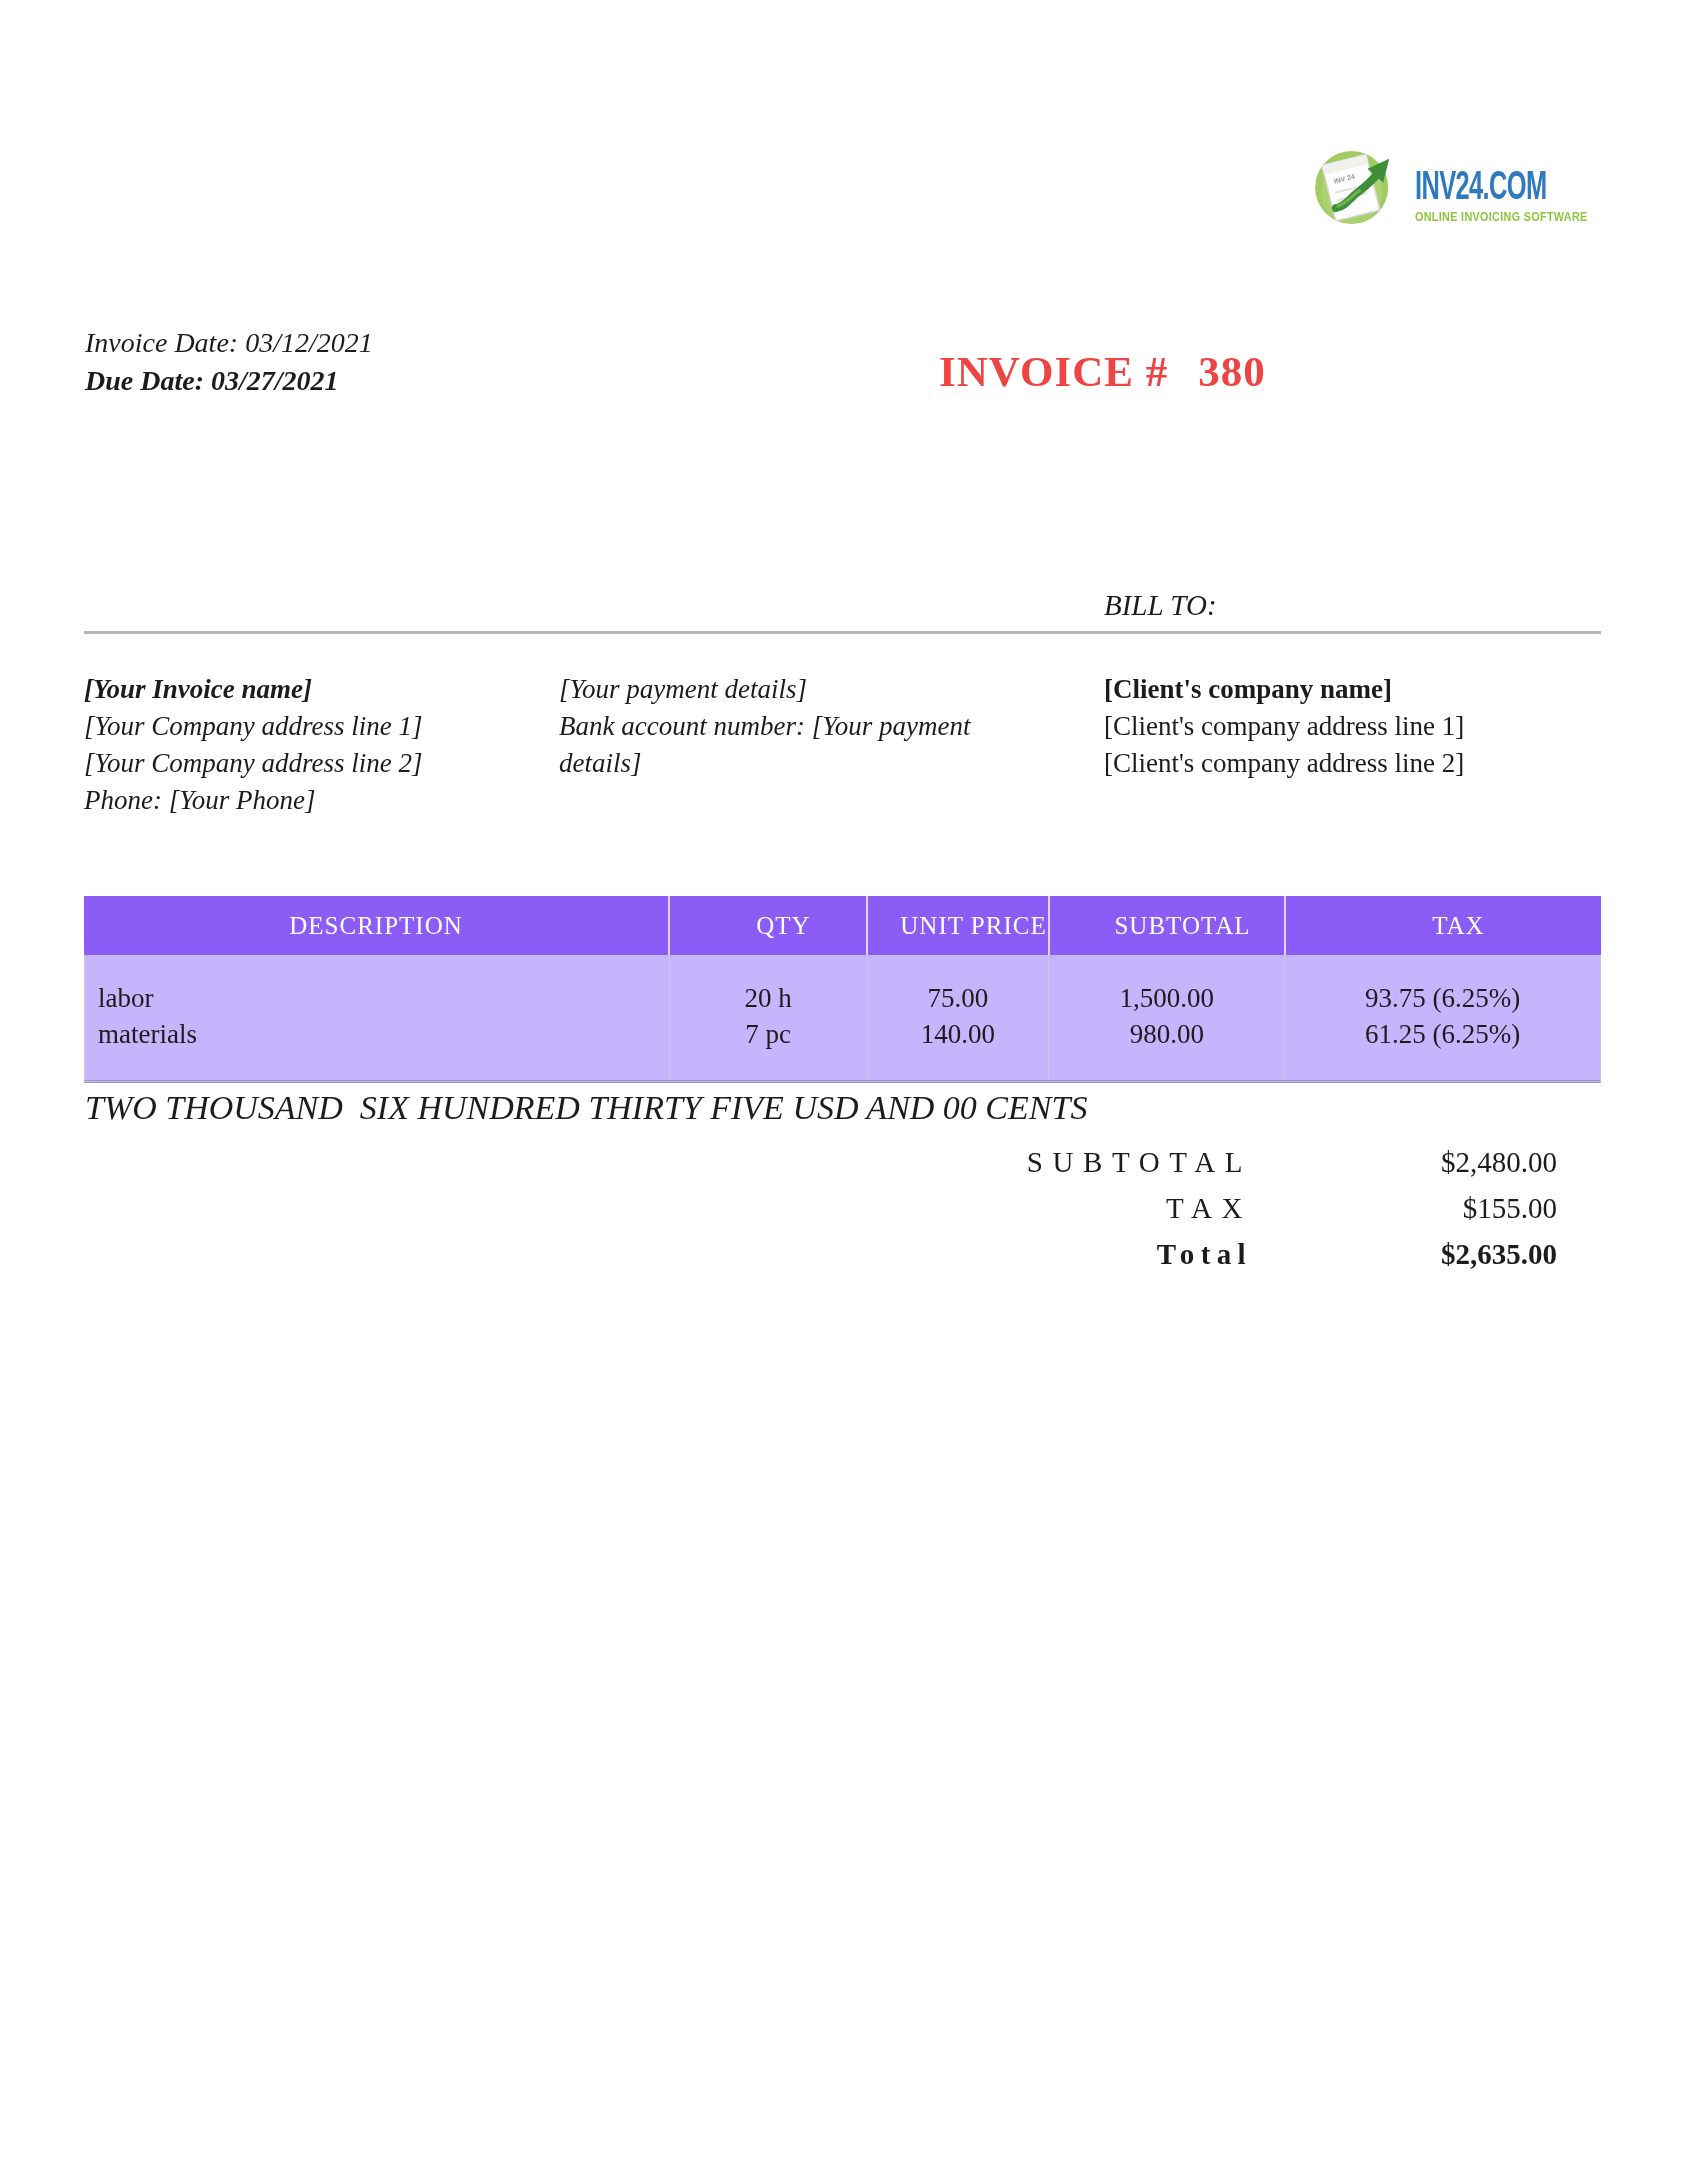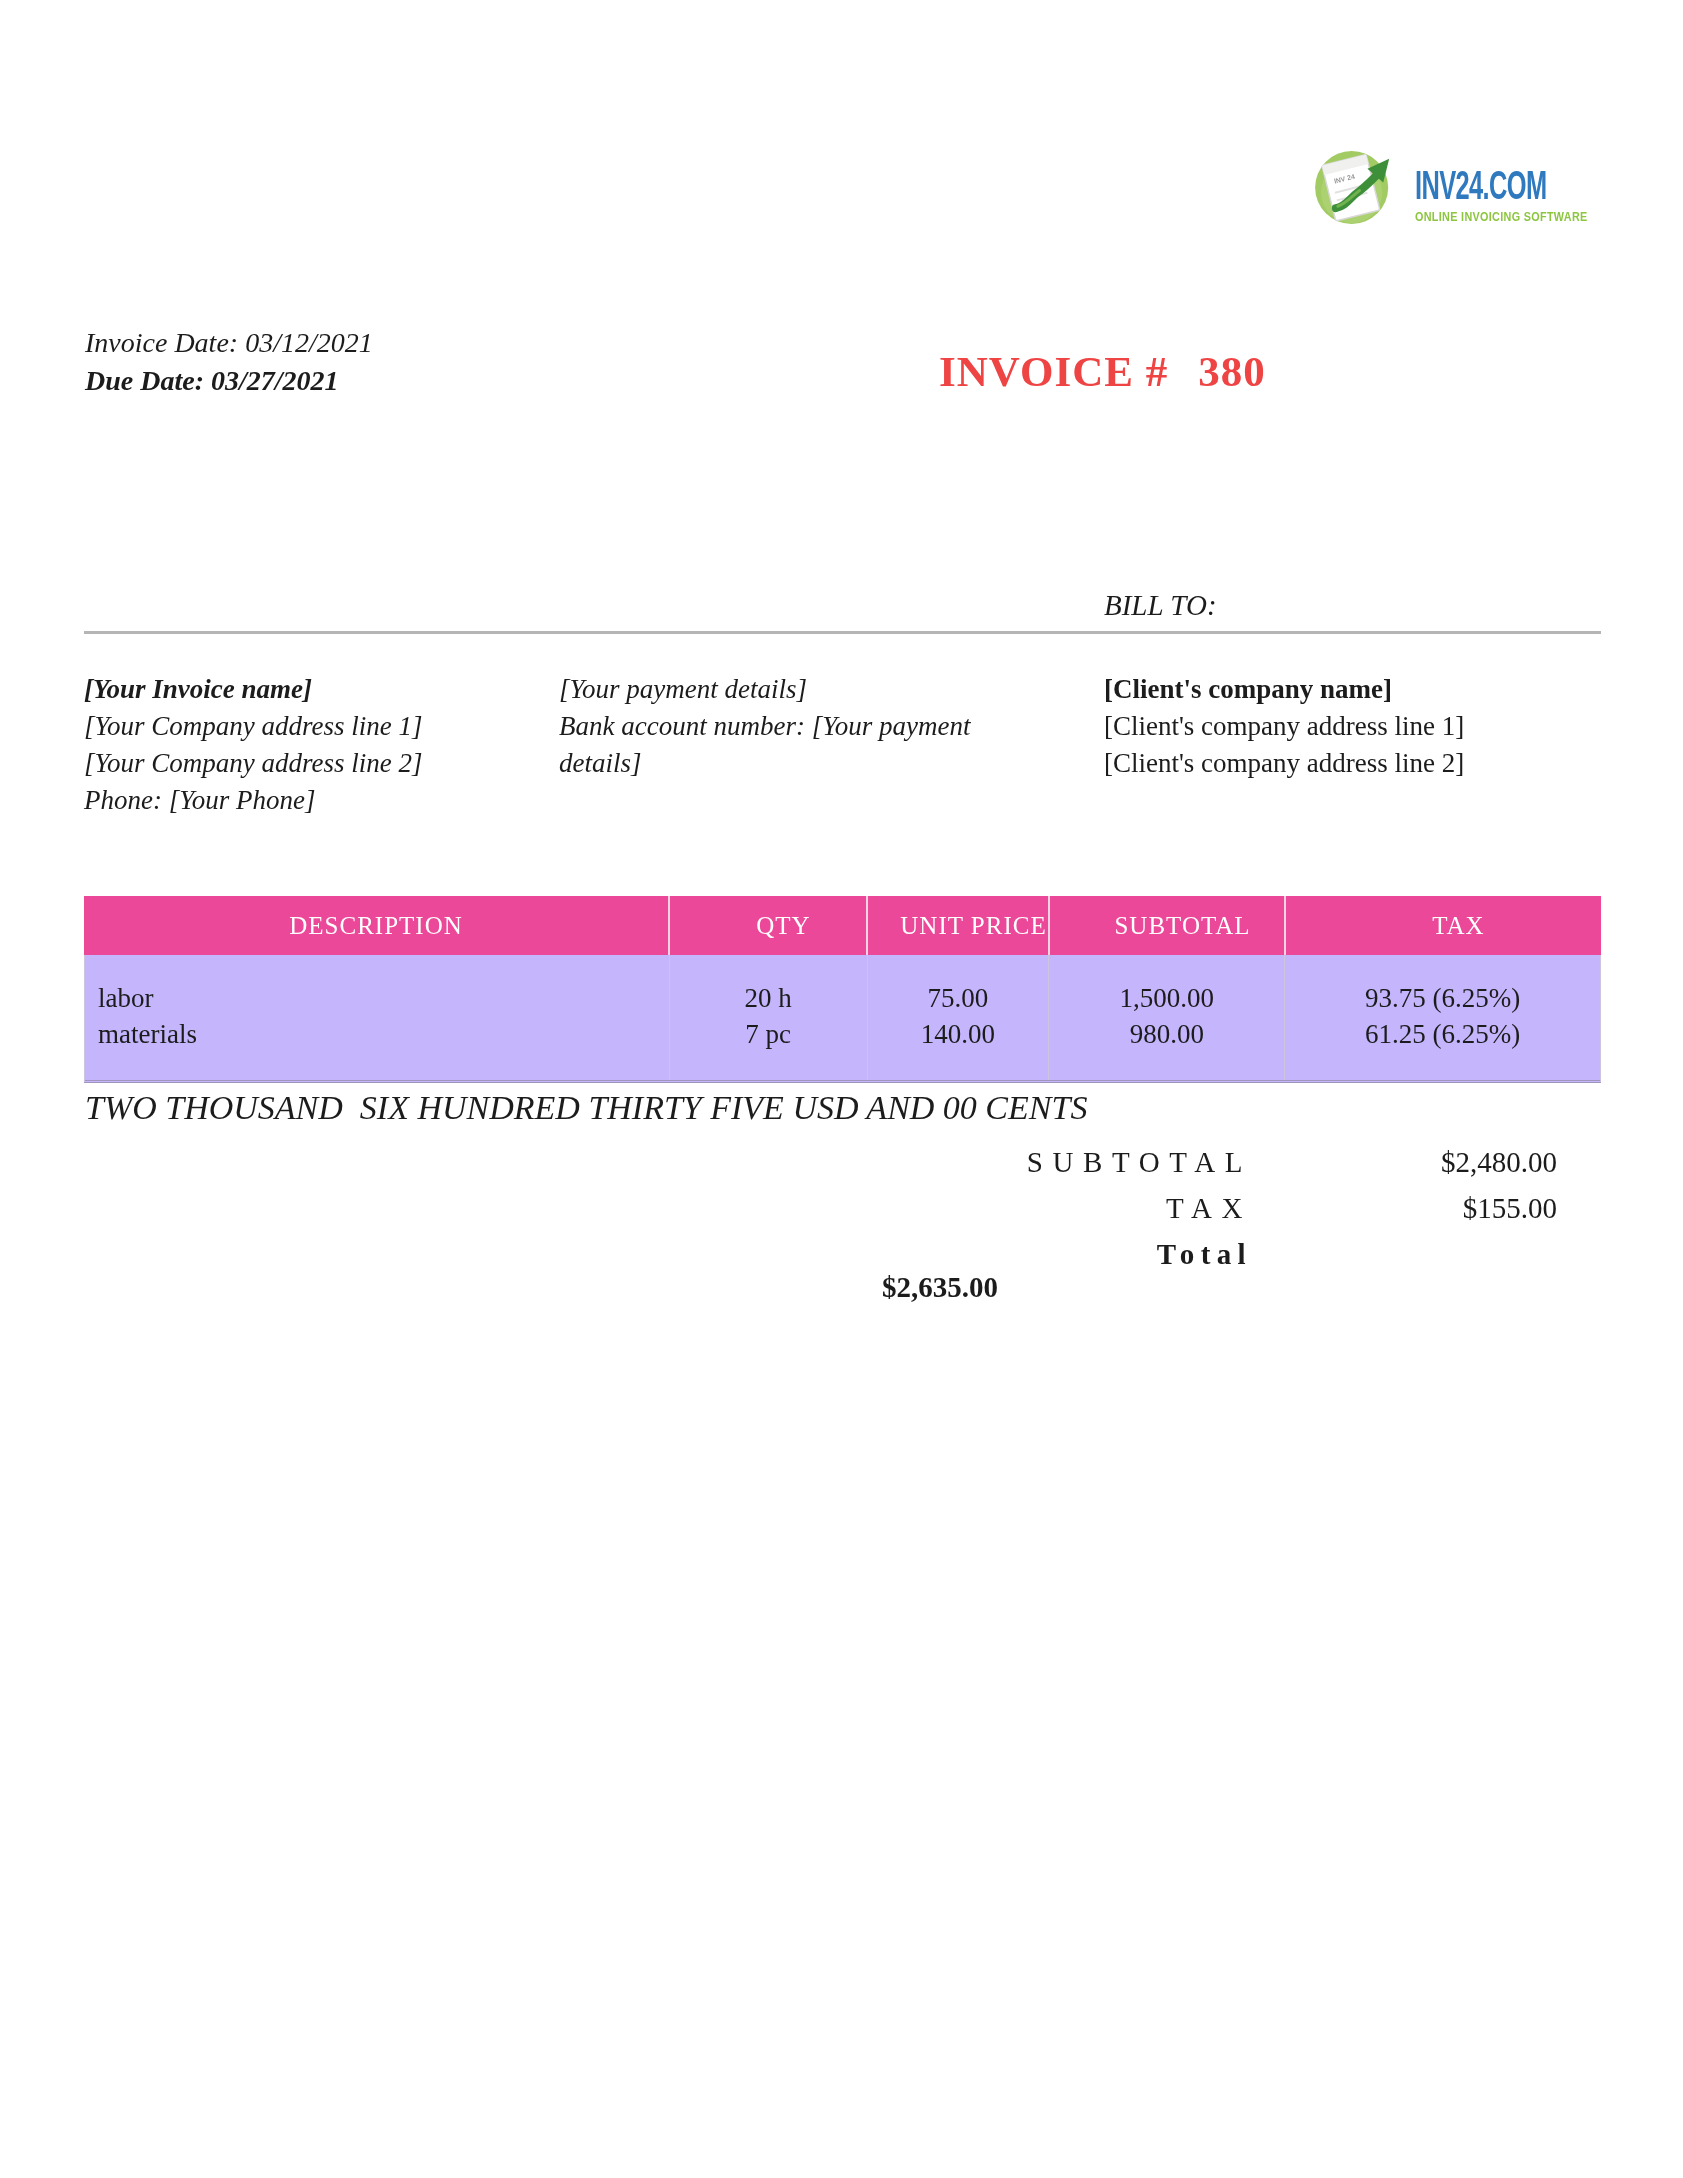--- a/index.html
+++ b/index.html
@@ -30,42 +30,42 @@
   .parties { position:absolute; left:84px; top:671px; width:1517px; display:flex; font-size:27px; line-height:37px; }
   .party-col1 { width:475px; font-style:italic; }
   .party-col2 { width:545px; font-style:italic; }
   .party-col2 .inner { width:465px; }
   .party-col3 { width:497px; }
   .party-name-it { font-weight:bold; font-style:italic; }
   .party-name { font-weight:bold; font-style:normal; }
 
   
   .items { position:absolute; left:84px; top:896px; width:1517px; }
-  .items-header { display:flex; height:59px; background:#ec4899; color:#ffffff; font-size:25px; letter-spacing:1px; align-items:center; }
+  .items-header { display:flex; height:59px; background:#8b5cf6; color:#ffffff; font-size:25px; letter-spacing:1px; align-items:center; }
   .items-header .cell { text-align:center; }
   .items-header .cell + .cell { border-left:2px solid rgba(255,255,255,0.75); height:59px; display:flex; align-items:center; justify-content:center;padding-left:31px; }
   .items-body { display:flex; background:#c4b5fd; border-bottom:3px double #a095bd; border-left:1px solid #cfc4de; border-right:1px solid #cfc4de; }
   .items-body .cell { padding:25px 0 28px 0; font-size:27px; line-height:36px; text-align:center; }
   .items-body .cell + .cell { border-left:1px solid #cfc4de; }
   .c-desc { width:584px; }
   .items-body .c-desc { text-align:left; padding-left:13px; }
   .c-qty { width:198px; }
   .c-unit { width:182px; }
   .c-sub { width:236px; }
   .c-tax { width:316px; }
 
   
   .words { position:absolute; left:85px; top:1089px; font-size:34px; font-style:italic; white-space:pre-wrap; }
 
   
   .totals { position:absolute; left:693px; top:1146px; width:864px; font-size:29px; }
   .totals-row { display:flex; margin-bottom:13px; line-height:33px; }
   .totals-label { width:559px; text-align:right; letter-spacing:0.33em; }
   .totals-value { width:305px; text-align:right; }
-  .totals-row.total-row { font-weight:bold;flex-direction:column; }
+  .totals-row.total-row { font-weight:bold; }
   .totals-row.total-row .totals-label { letter-spacing:0.22em; }
 </style>
 </head>
 <body>
 
 <div class="page">
 
   <div class="logo">
     <svg class="logo-mark" viewBox="0 0 100 80" xmlns="http://www.w3.org/2000/svg">
       <circle cx="38" cy="41" r="37" fill="#a3cb63"></circle>

